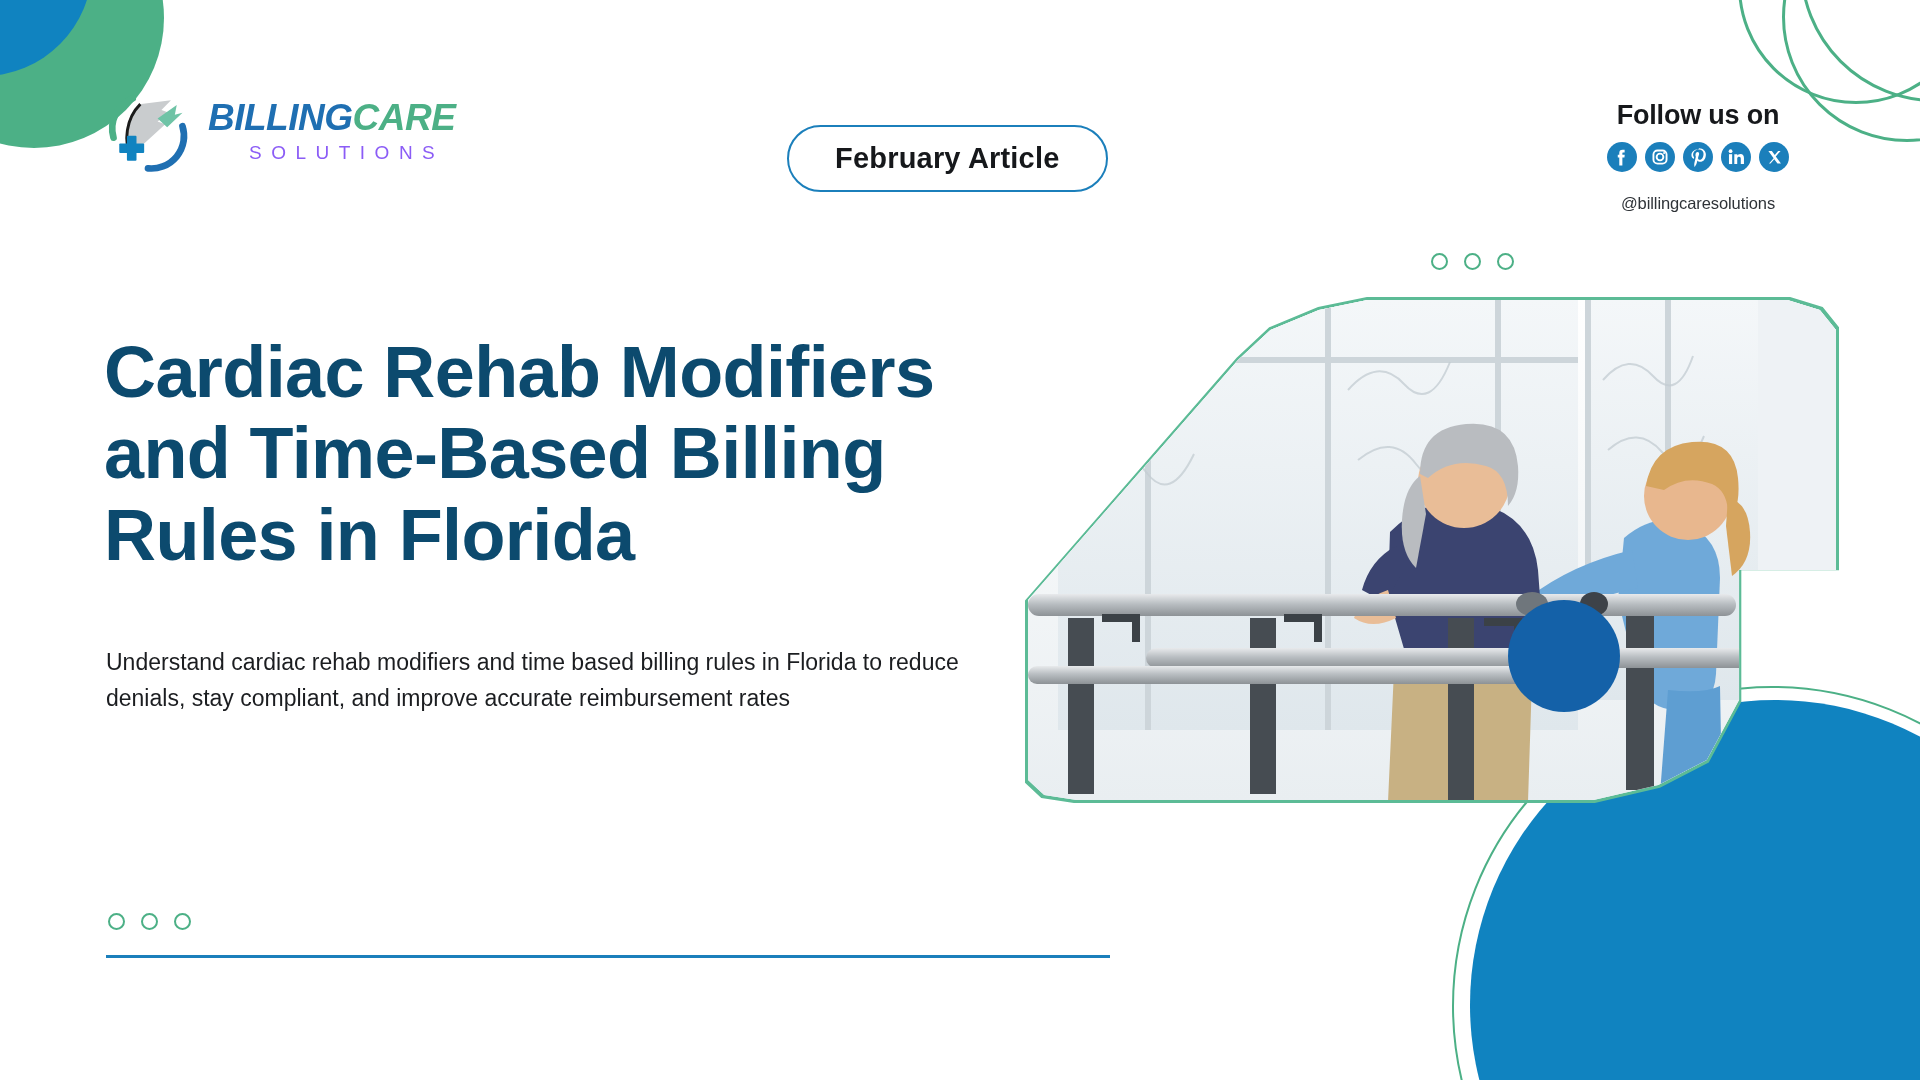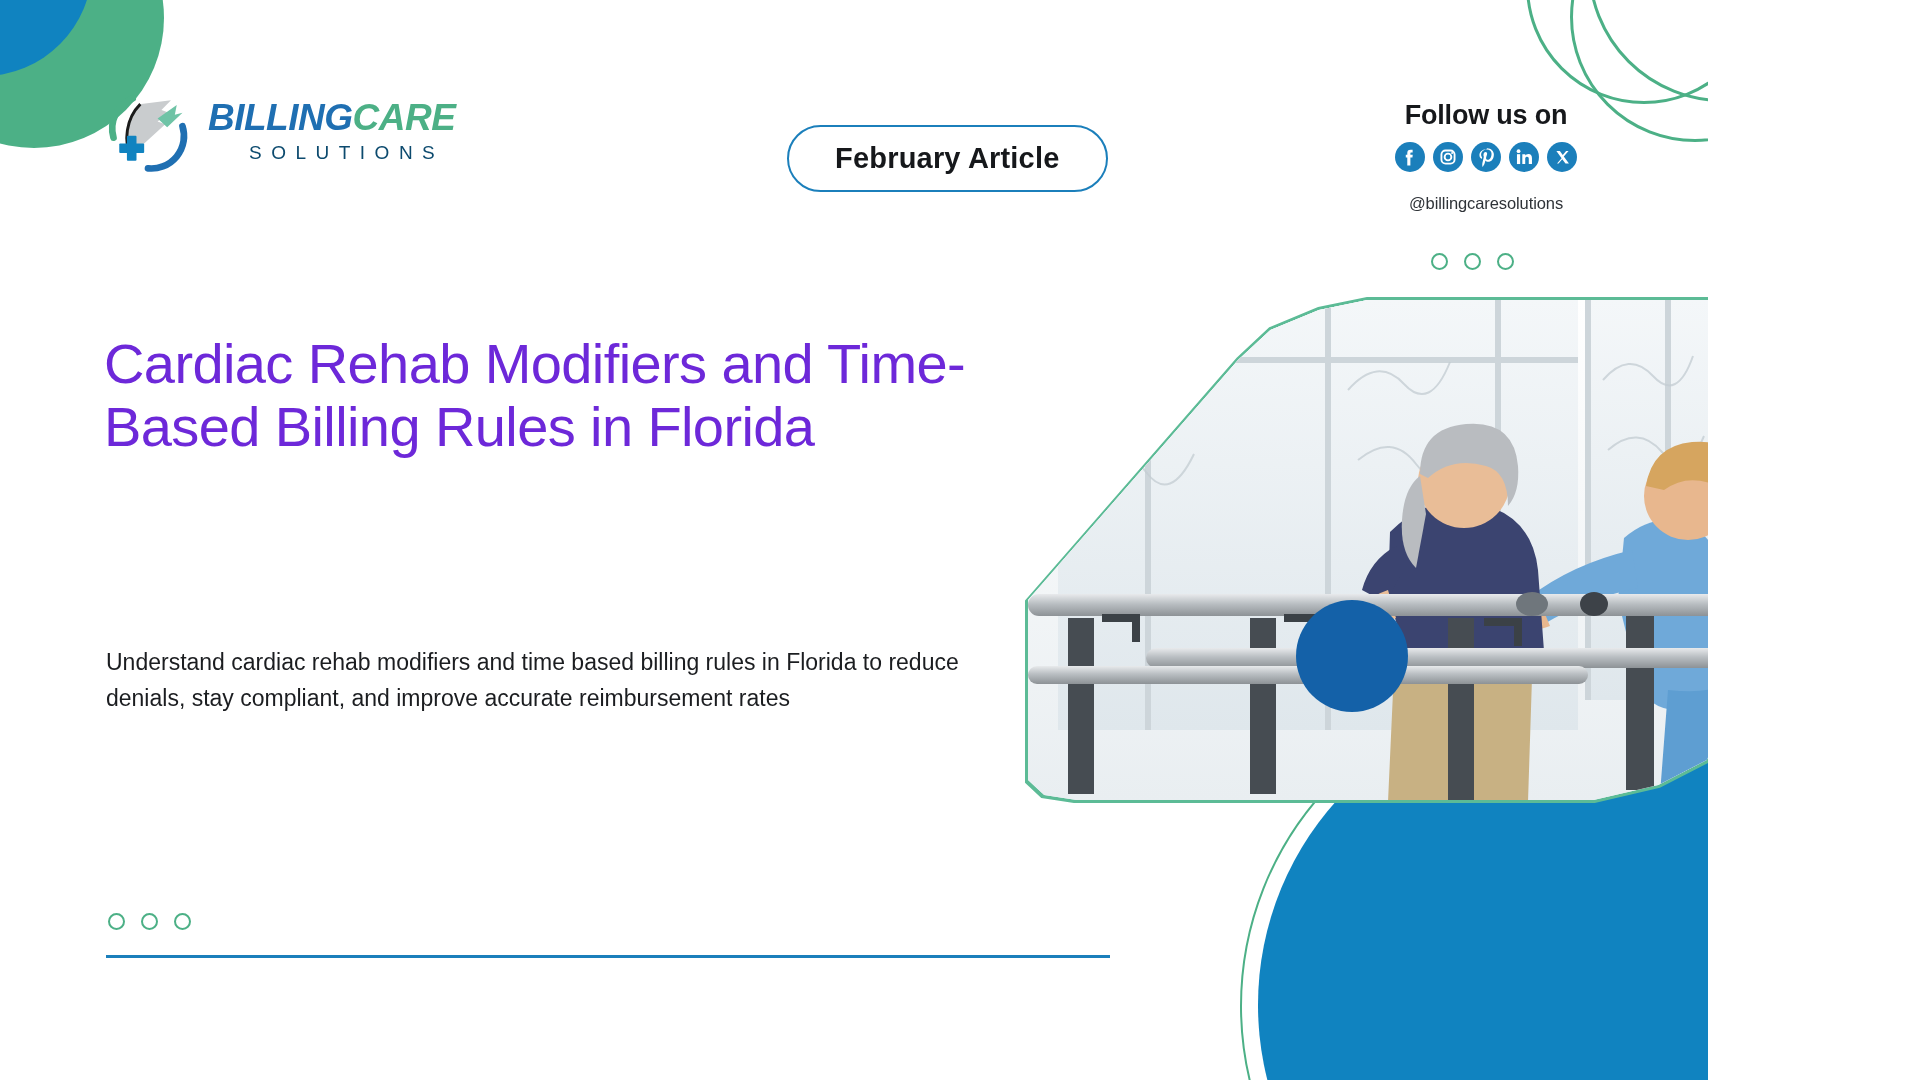--- a/index.html
+++ b/index.html
@@ -8,21 +8,21 @@
   html, body {
     width: 1920px;
     height: 1080px;
     overflow: hidden;
     background: #ffffff;
     font-family: "Liberation Sans", sans-serif;
   }
 
   #poster {
     position: relative;
-    width: 1708px;
+    width: 1920px;
     height: 1080px;
     background: #ffffff;
     overflow: hidden;
   }
 
   
   .deco { position: absolute; pointer-events: none; }
 
   .tl-green {
     left: -96px; top: -112px;
@@ -92,21 +92,21 @@
     font-weight: 800;
     font-style: italic;
     letter-spacing: -0.5px;
   }
   .logo-billing { color: #1f6fb2; }
   .logo-care { color: #4cb086; }
   .logo-sub {
     margin-top: 7px;
     font-size: 19px;
     letter-spacing: 9.5px;
-    color: #0c4a6e;
+    color: #8b5cf6;
     font-weight: 500;
     text-align: center;
     padding-left: 30px;
   }
 
   .month-pill {
     position: absolute;
     left: 787px; top: 125px;
     padding: 15px 46px;
     border: 2.5px solid #1b7fbb;
@@ -143,24 +143,24 @@
     font-size: 16.5px;
     color: #2f3338;
     letter-spacing: -0.1px;
   }
 
   
   .headline {
     position: absolute;
     left: 104px; top: 332px;
     width: 960px;
-    font-size: 56px;
+    font-size: 72px;
     line-height: 1.13;
-    font-weight: 400;
-    color: #6d28d9;
+    font-weight: 700;
+    color: #0c4a6e;
     letter-spacing: -0.6px;
     font-stretch: condensed;
   }
 
   .subtext {
     position: absolute;
     left: 106px; top: 645px;
     width: 910px;
     font-size: 23px;
     line-height: 1.55;

